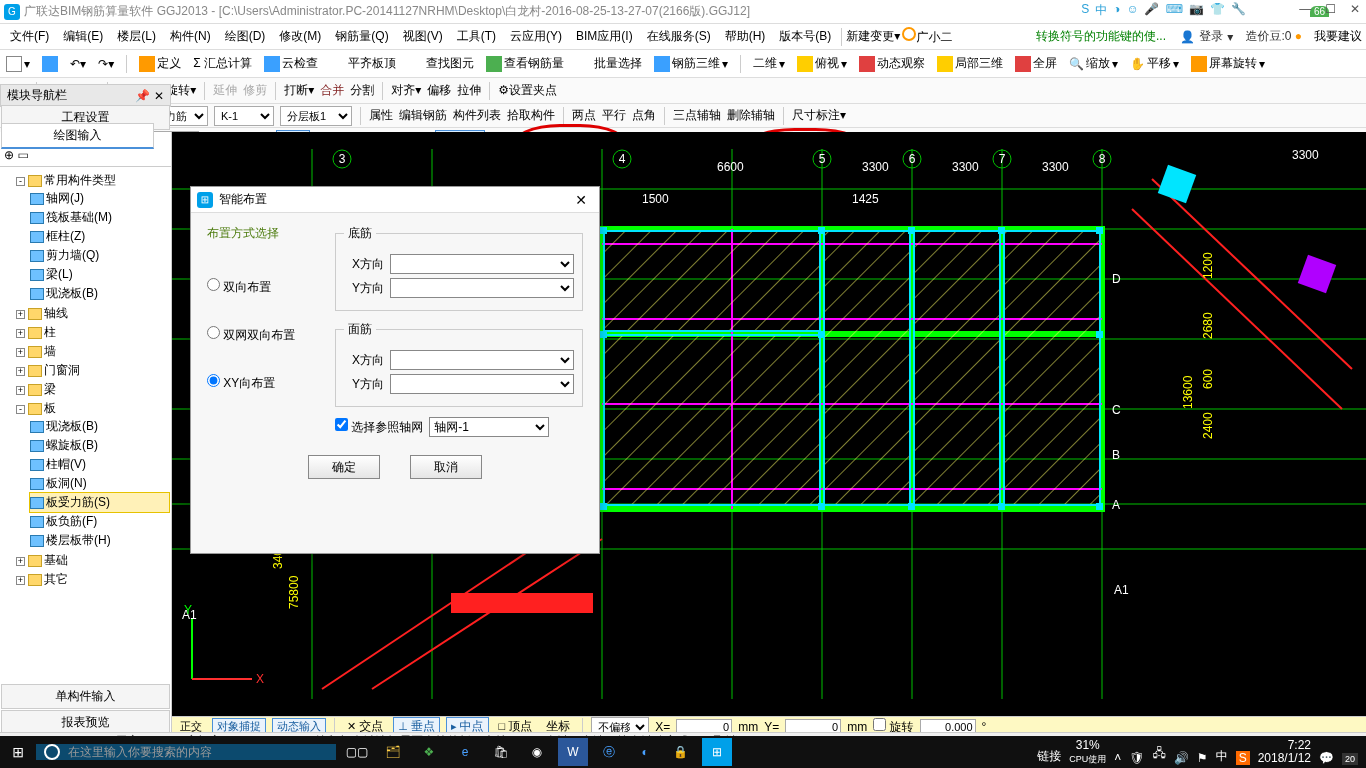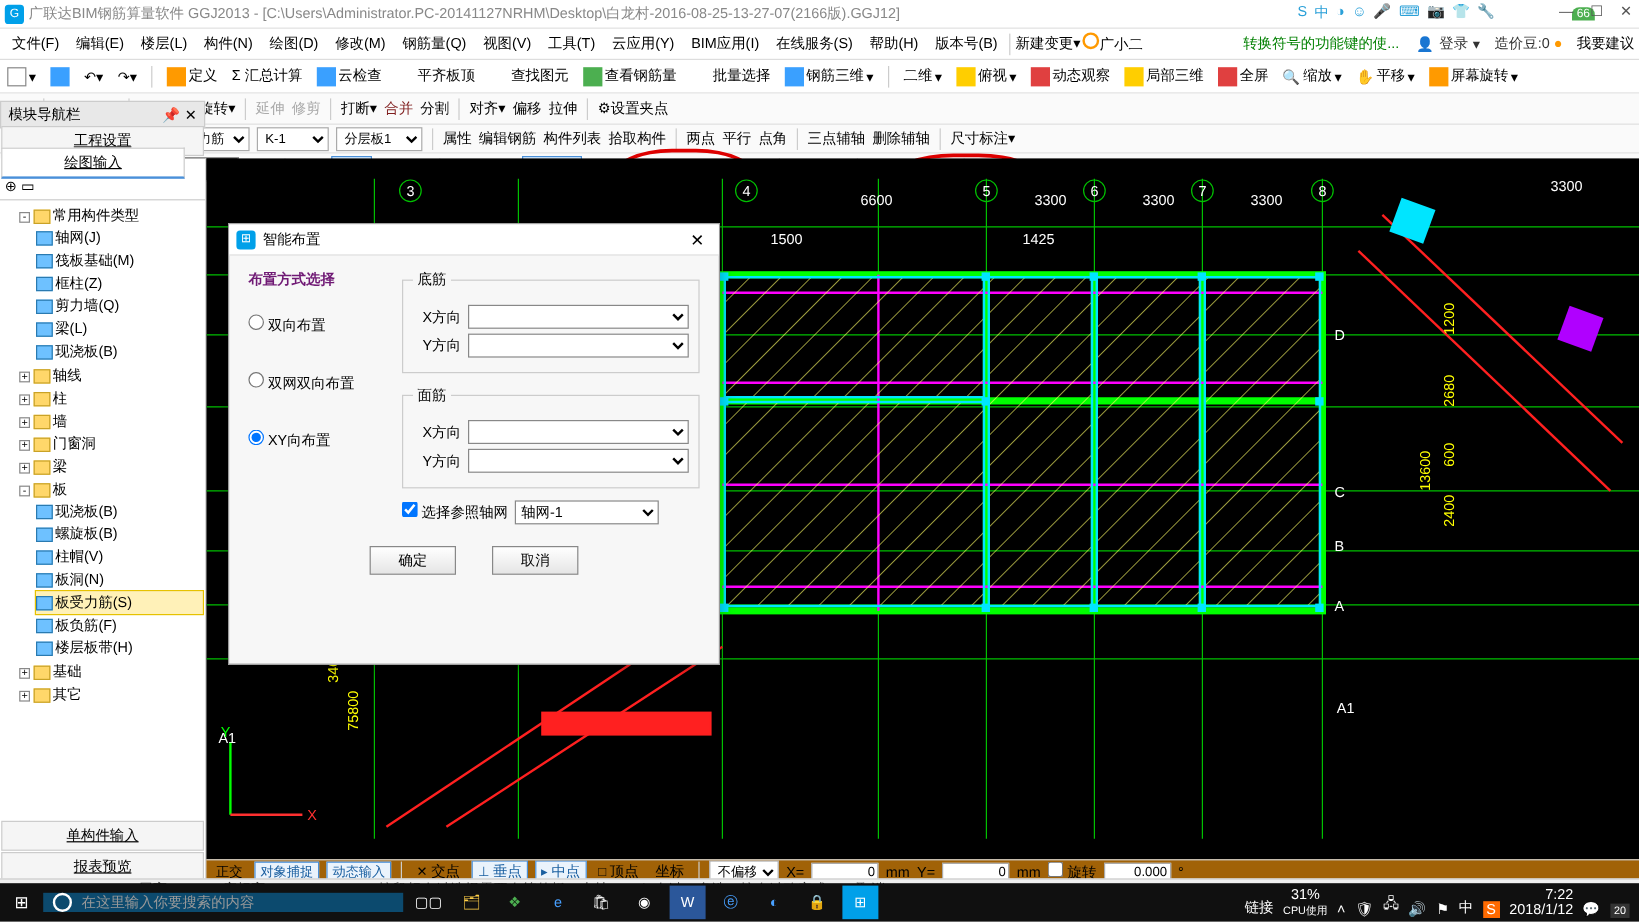--- a/index.html
+++ b/index.html
@@ -15,49 +15,49 @@
 .toolbar { height:28px; background:#fff; display:flex; align-items:center; padding:0 4px; gap:8px; border-bottom:1px solid #ddd; flex-wrap:nowrap; overflow:hidden; }
 .toolbar .tb { display:flex; align-items:center; gap:2px; white-space:nowrap; padding:1px 2px; }
 .toolbar .ico { width:16px; height:16px; display:inline-block; }
 .sep { width:1px; height:18px; background:#ccc; margin:0 2px; }
 .drop { width:60px; height:20px; border:1px solid #aaa; background:#fff; font-size:11px; padding:0 2px; }
 .drop.wide { width:72px; }
 .secondary-toolbar { height:26px; background:#fafafa; display:flex; align-items:center; padding:0 4px; gap:6px; border-bottom:1px solid #ddd; overflow:hidden;}
 .leftpanel { position:absolute; left:0; top:132px; width:172px; bottom:32px; background:#fff; border-right:1px solid #ccc; }
 .leftpanel .hdr { background:#e8e8e8; padding:2px 6px; display:flex; align-items:center; }
 .leftpanel .hdr .pin { margin-left:auto; }
-.leftpanel .sub { text-align:center; padding:3px; border:1px solid #ccc; margin:1px; background:#f5f5f5;text-decoration:underline;}
+.leftpanel .sub { text-align:center; padding:3px; border:1px solid #ccc; margin:1px; background:#f5f5f5;}
 .tree { padding:4px 2px; overflow:auto; height:420px; }
 .tree ul { list-style:none; padding-left:14px; }
 .tree li { padding:1px 0; white-space:nowrap; }
 .tree .toggle { display:inline-block; width:9px; height:9px; border:1px solid #888; text-align:center; line-height:7px; font-size:9px; margin-right:3px; background:#fff;}
 .tree .ticon { display:inline-block; width:14px; height:12px; vertical-align:middle; margin-right:2px; }
 .tree .folder { background:#ffd76a; border:1px solid #c9a227; }
 .tree .leaf { background:#6ec1ff; border:1px solid #2a7ab0; }
 .tree .sel { background:#fff1b8; outline:1px solid #e6c200;}
 .leftpanel .bottombox { position:absolute; bottom:0; left:0; right:0; }
 .leftpanel .bottombox .sub { border-top:1px solid #ccc; }
 .canvas { position:absolute; left:172px; right:0; top:132px; bottom:52px; background:#000; }
 .canvas svg { width:100%; height:100%; }
 .dialog { position:absolute; left:190px; top:186px; width:410px; height:368px; background:#f7f7f7; border:1px solid #999; box-shadow:0 3px 12px rgba(0,0,0,.3); }
 .dialog .dtitle { height:26px; background:#fff; display:flex; align-items:center; padding:0 6px; border-bottom:1px solid #ddd; }
 .dialog .dtitle .dicon { width:16px; height:16px; background:#00a0e9; border-radius:3px; color:#fff; text-align:center; font-size:10px; line-height:16px; margin-right:6px;}
 .dialog .dtitle .close { margin-left:auto; font-size:14px; padding:0 6px; cursor:default;}
 .dialog .body { padding:12px 16px; display:grid; grid-template-columns:120px 1fr; gap:8px; align-items:start;}
-.dialog .grouplabel { font-weight:bold; color:#701a75; margin-bottom:4px; }
+.dialog .grouplabel { font-weight:normal; color:#4d7c0f; margin-bottom:20px; }
 .dialog fieldset { border:1px solid #ccc; padding:8px; margin-bottom:10px; }
 .dialog fieldset legend { padding:0 4px; }
 .dialog .row { display:flex; align-items:center; gap:6px; margin:4px 0; }
 .dialog .row label { width:40px; text-align:right; }
 .dialog select, .dialog input[type=text] { flex:1; height:20px; border:1px solid #888; background:#fff; }
 .dialog .radios { display:flex; flex-direction:column; gap:30px; padding-top:16px; }
 .dialog .btns { grid-column:1/3; display:flex; justify-content:center; gap:30px; margin-top:6px;}
 .dialog .btns button { width:72px; height:24px; border:1px solid #888; background:linear-gradient(#fff,#e5e5e5); cursor:default;}
 .hl-red { position:absolute; border:3px solid #d00; border-radius:50%/60%; }
-.snapbar { position:absolute; left:172px; right:0; bottom:32px; height:20px; background:#a16207; border-top:1px solid #ccc; display:flex; align-items:center; gap:6px; padding:0 4px; overflow:hidden;}
+.snapbar { position:absolute; left:172px; right:0; bottom:32px; height:20px; background:#fef9c3; border-top:1px solid #ccc; display:flex; align-items:center; gap:6px; padding:0 4px; overflow:hidden;}
 .snapbar .pill { border:1px solid #4a90d9; padding:0 4px; font-size:11px; color:#1a5fa0; background:#eaf3fc;}
 .snapbar .plain { padding:0 4px; font-size:11px; }
 .snapbar .fld { width:56px; height:16px; border:1px solid #aaa; text-align:right; padding:0 2px; font-size:11px;}
 .statusbar { position:absolute; left:0; right:0; bottom:18px; height:18px; background:#f0f0f0; border-top:1px solid #ccc; display:flex; align-items:center; gap:16px; padding:0 6px; font-size:11px; color:#333;}
 .statusbar .fps { margin-left:auto; }
 .taskbar { position:absolute; left:0; right:0; bottom:0; height:32px; background:#101010; display:flex; align-items:center; color:#fff; font-size:11px; }
 .taskbar .start { width:36px; text-align:center; font-size:14px;}
 .taskbar .search { flex:0 0 300px; background:#0c4a6e; height:16px; display:flex; align-items:center; padding:0 8px; color:#999;}
 .taskbar .search .ring{ width:16px;height:16px;border:2px solid #fff;border-radius:50%;margin-right:8px;}
 .taskbar .apps { display:flex; gap:6px; margin-left:6px;}

